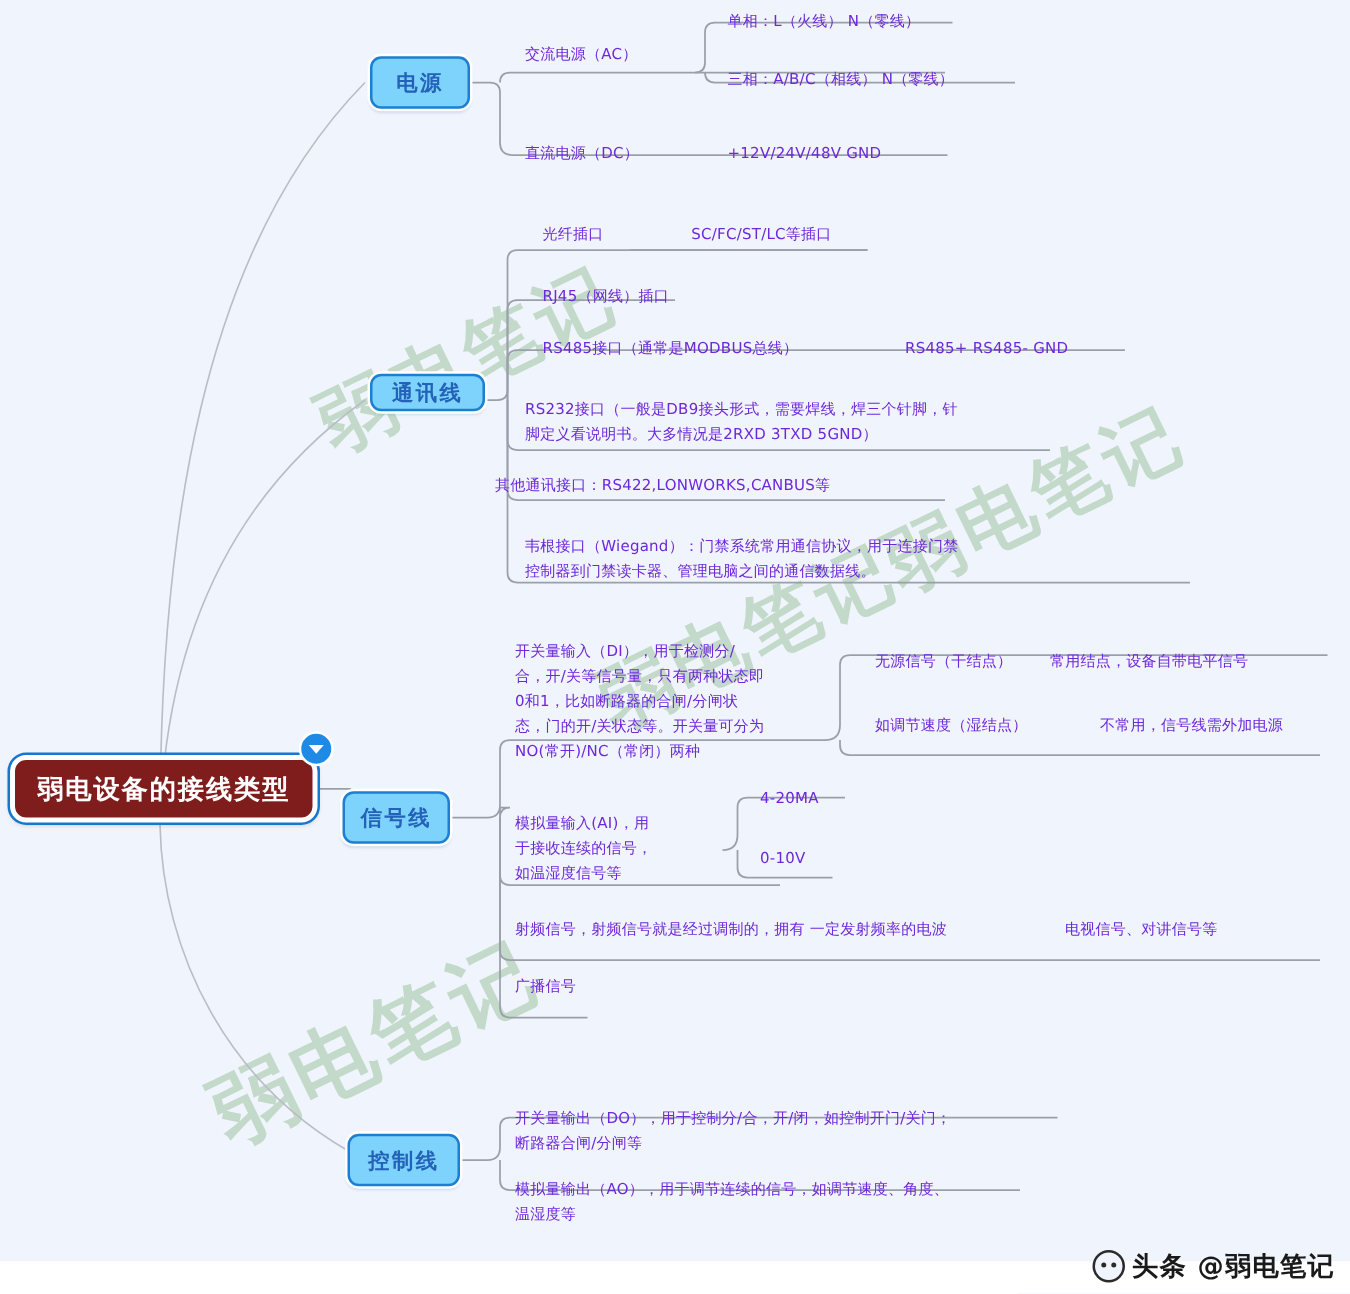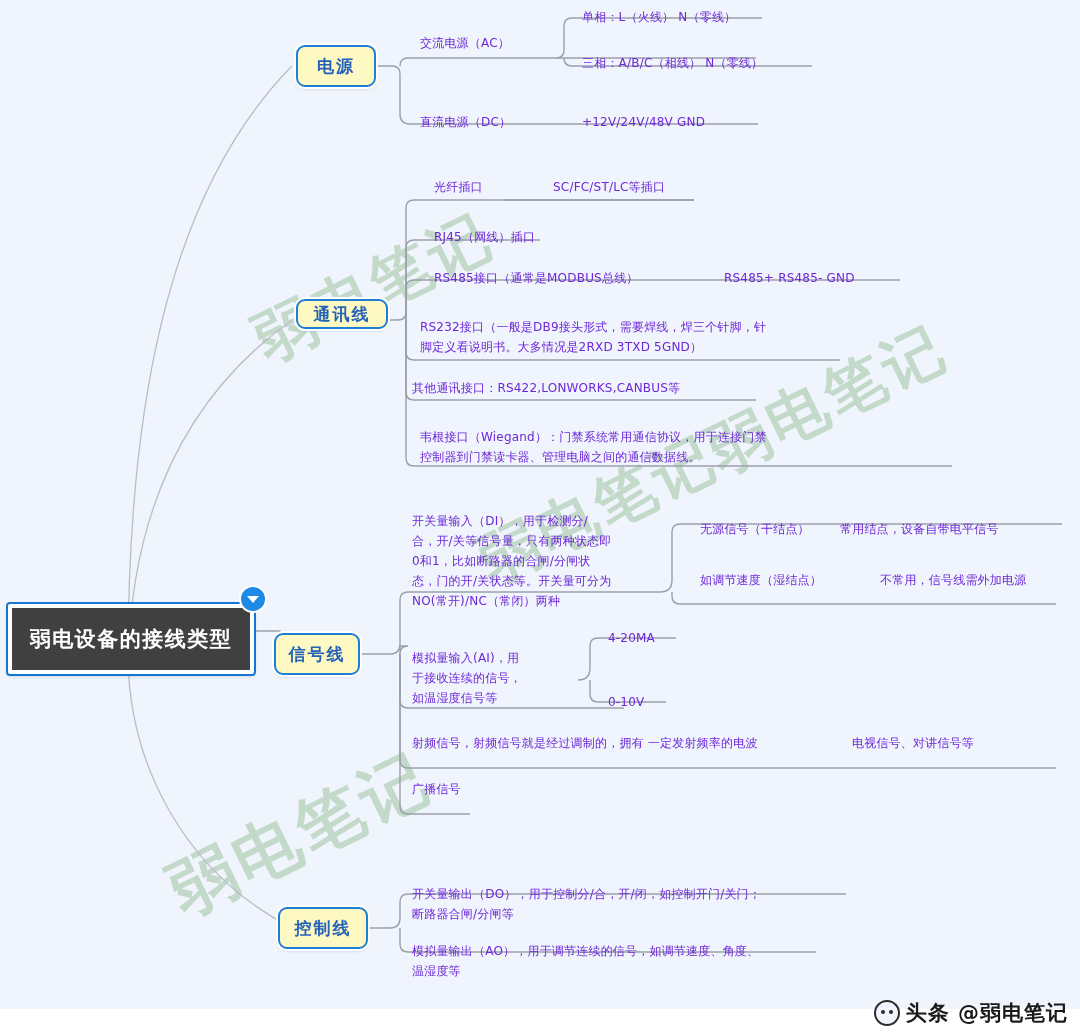--- a/index.html
+++ b/index.html
@@ -25,24 +25,24 @@
     font-weight:700;
     font-family:"DejaVu Sans","Liberation Sans",sans-serif;
     white-space:nowrap;
     pointer-events:none;
     letter-spacing:4px;
   }
 
   
   #root-node{
     position:absolute;left:8px;top:604px;
-    width:246px;height:70px;
-    background:#404040;
+    width:246px;height:54px;
+    background:#7f1d1d;
     border:4px solid #ffffff;
-    border-radius:2px;
+    border-radius:13px;
     box-shadow:0 0 0 2px #1577cf, 0 2px 4px rgba(0,0,0,.18);
     display:flex;align-items:center;justify-content:center;
     box-sizing:border-box;
   }
   #root-node .rtext{
     color:#ffffff;font-size:21px;font-weight:700;letter-spacing:1.5px;
   }
   #root-collapse{
     position:absolute;left:239px;top:585px;
     width:28px;height:28px;border-radius:50%;
@@ -51,21 +51,21 @@
     display:flex;align-items:center;justify-content:center;
   }
   #root-collapse .tri{
     width:0;height:0;border-left:6px solid transparent;border-right:6px solid transparent;
     border-top:7px solid #ffffff;margin-top:1px;
   }
 
   
   .branch{
     position:absolute;
-    background:#fef9c3;
+    background:#7dd3fc;
     border:2px solid #1d7fd4;
     border-radius:9px;
     box-shadow:0 0 0 2px #ffffff, 0 2px 3px rgba(20,60,120,.22);
     display:flex;align-items:center;justify-content:center;
     box-sizing:border-box;
   }
   .branch span{
     color:#2362b8;font-size:17px;font-weight:700;letter-spacing:2px;
   }
 
@@ -174,39 +174,39 @@
   <div class="leaf" style="left:420px;top:112px;">直流电源（DC）</div>
   <div class="leaf" style="left:582px;top:112px;">+12V/24V/48V     GND</div>
 
   <div class="leaf" style="left:434px;top:177px;">光纤插口</div>
   <div class="leaf" style="left:553px;top:177px;">SC/FC/ST/LC等插口</div>
   <div class="leaf" style="left:434px;top:227px;">RJ45（网线）插口</div>
   <div class="leaf" style="left:434px;top:268px;">RS485接口（通常是MODBUS总线）</div>
   <div class="leaf" style="left:724px;top:268px;">RS485+  RS485-  GND</div>
   <div class="leaf tight" style="left:420px;top:317px;">RS232接口（一般是DB9接头形式，需要焊线，焊三个针脚，针
 脚定义看说明书。大多情况是2RXD   3TXD    5GND）</div>
-  <div class="leaf" style="left:412px;top:378px;">其他通讯接口：RS422,LONWORKS,CANBUS等</div>
+  <div class="leaf" style="left:396px;top:378px;">其他通讯接口：RS422,LONWORKS,CANBUS等</div>
   <div class="leaf tight" style="left:420px;top:427px;">韦根接口（Wiegand）：门禁系统常用通信协议，用于连接门禁
 控制器到门禁读卡器、管理电脑之间的通信数据线。</div>
 
   <div class="leaf tight" style="left:412px;top:511px;">开关量输入（DI），用于检测分/
 合，开/关等信号量，只有两种状态即
 0和1，比如断路器的合闸/分闸状
 态，门的开/关状态等。开关量可分为
 NO(常开)/NC（常闭）两种</div>
   <div class="leaf" style="left:700px;top:519px;text-align:center;">无源信号（干结点）</div>
   <div class="leaf" style="left:840px;top:519px;">常用结点，设备自带电平信号</div>
   <div class="leaf" style="left:700px;top:570px;">如调节速度（湿结点）</div>
   <div class="leaf" style="left:880px;top:570px;">不常用，信号线需外加电源</div>
 
   <div class="leaf tight" style="left:412px;top:648px;">模拟量输入(AI)，用
 于接收连续的信号，
 如温湿度信号等</div>
   <div class="leaf" style="left:608px;top:628px;">4-20MA</div>
-  <div class="leaf" style="left:608px;top:676px;margin-top:16px;">0-10V</div>
+  <div class="leaf" style="left:608px;top:676px;">0-10V</div>
 
   <div class="leaf" style="left:412px;top:733px;">射频信号，射频信号就是经过调制的，拥有 一定发射频率的电波</div>
   <div class="leaf" style="left:852px;top:733px;">电视信号、对讲信号等</div>
   <div class="leaf" style="left:412px;top:779px;">广播信号</div>
 
   <div class="leaf tight" style="left:412px;top:884px;">开关量输出（DO），用于控制分/合，开/闭，如控制开门/关门；
 断路器合闸/分闸等</div>
   <div class="leaf tight" style="left:412px;top:941px;">模拟量输出（AO），用于调节连续的信号，如调节速度、角度、
 温湿度等</div>
 

